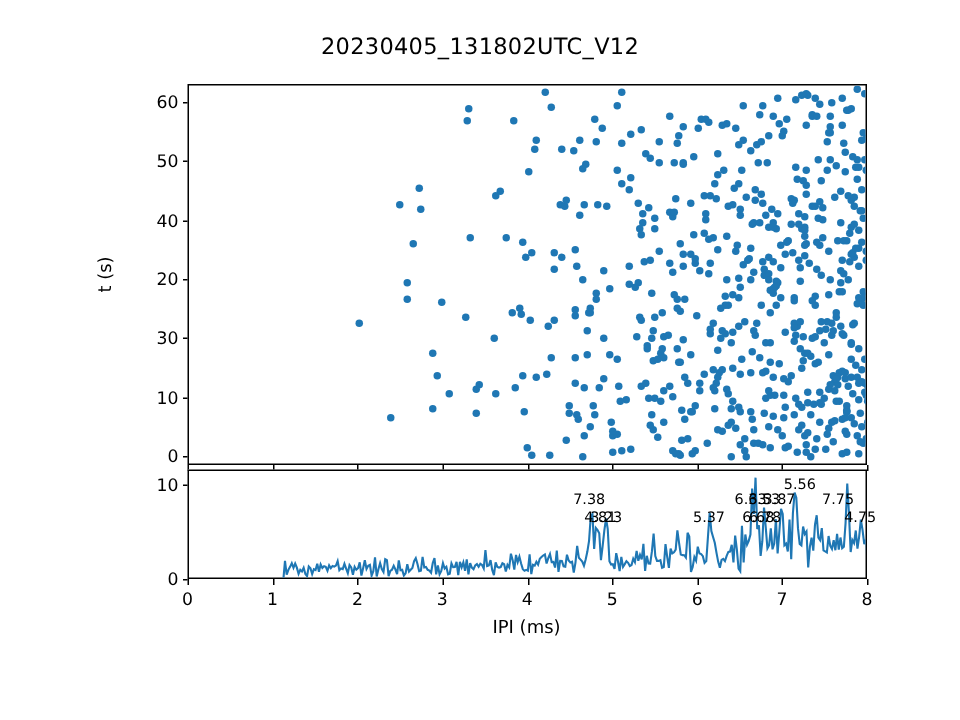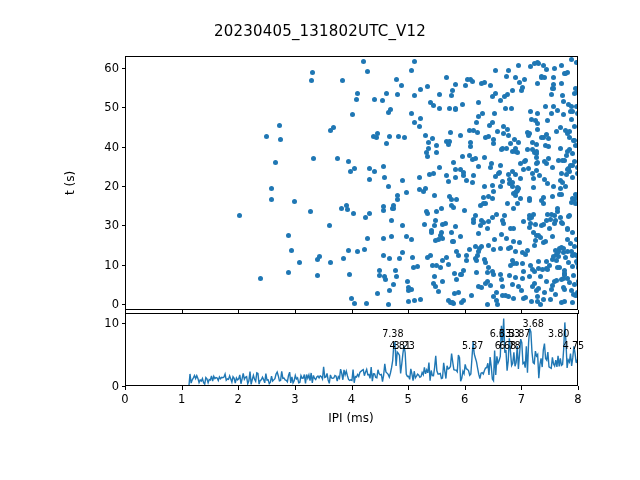--- a/index.html
+++ b/index.html
@@ -824,19 +824,19 @@
   <div id="peak-labels">
       <div class="peak-label" style="left: 392.84px; top: 329.22px;">7.38</div>
       <div class="peak-label" style="left: 400.2px; top: 340.64px;">4.81</div>
       <div class="peak-label" style="left: 404.16px; top: 340.64px;">3.23</div>
       <div class="peak-label" style="left: 472.68px; top: 340.64px;">5.37</div>
       <div class="peak-label" style="left: 500.42px; top: 329.22px;">6.63</div>
       <div class="peak-label" style="left: 509.48px; top: 329.22px;">3.53</div>
       <div class="peak-label" style="left: 519.68px; top: 329.22px;">3.87</div>
       <div class="peak-label" style="left: 505.52px; top: 340.64px;">6.68</div>
       <div class="peak-label" style="left: 510.05px; top: 340.64px;">6.78</div>
-      <div class="peak-label" style="left: 533.27px; top: 319.06px;">3.68</div>
-      <div class="peak-label" style="left: 558.75px; top: 329.22px;">3.80</div>
+      <div class="peak-label" style="left: 533.27px; top: 319.06px;">5.56</div>
+      <div class="peak-label" style="left: 558.75px; top: 329.22px;">7.75</div>
       <div class="peak-label" style="left: 573.47px; top: 340.64px;">4.75</div>
     </div>
   <div id="xlabel-hist">IPI (ms)</div>
 
 </div>
 
 </body></html>

